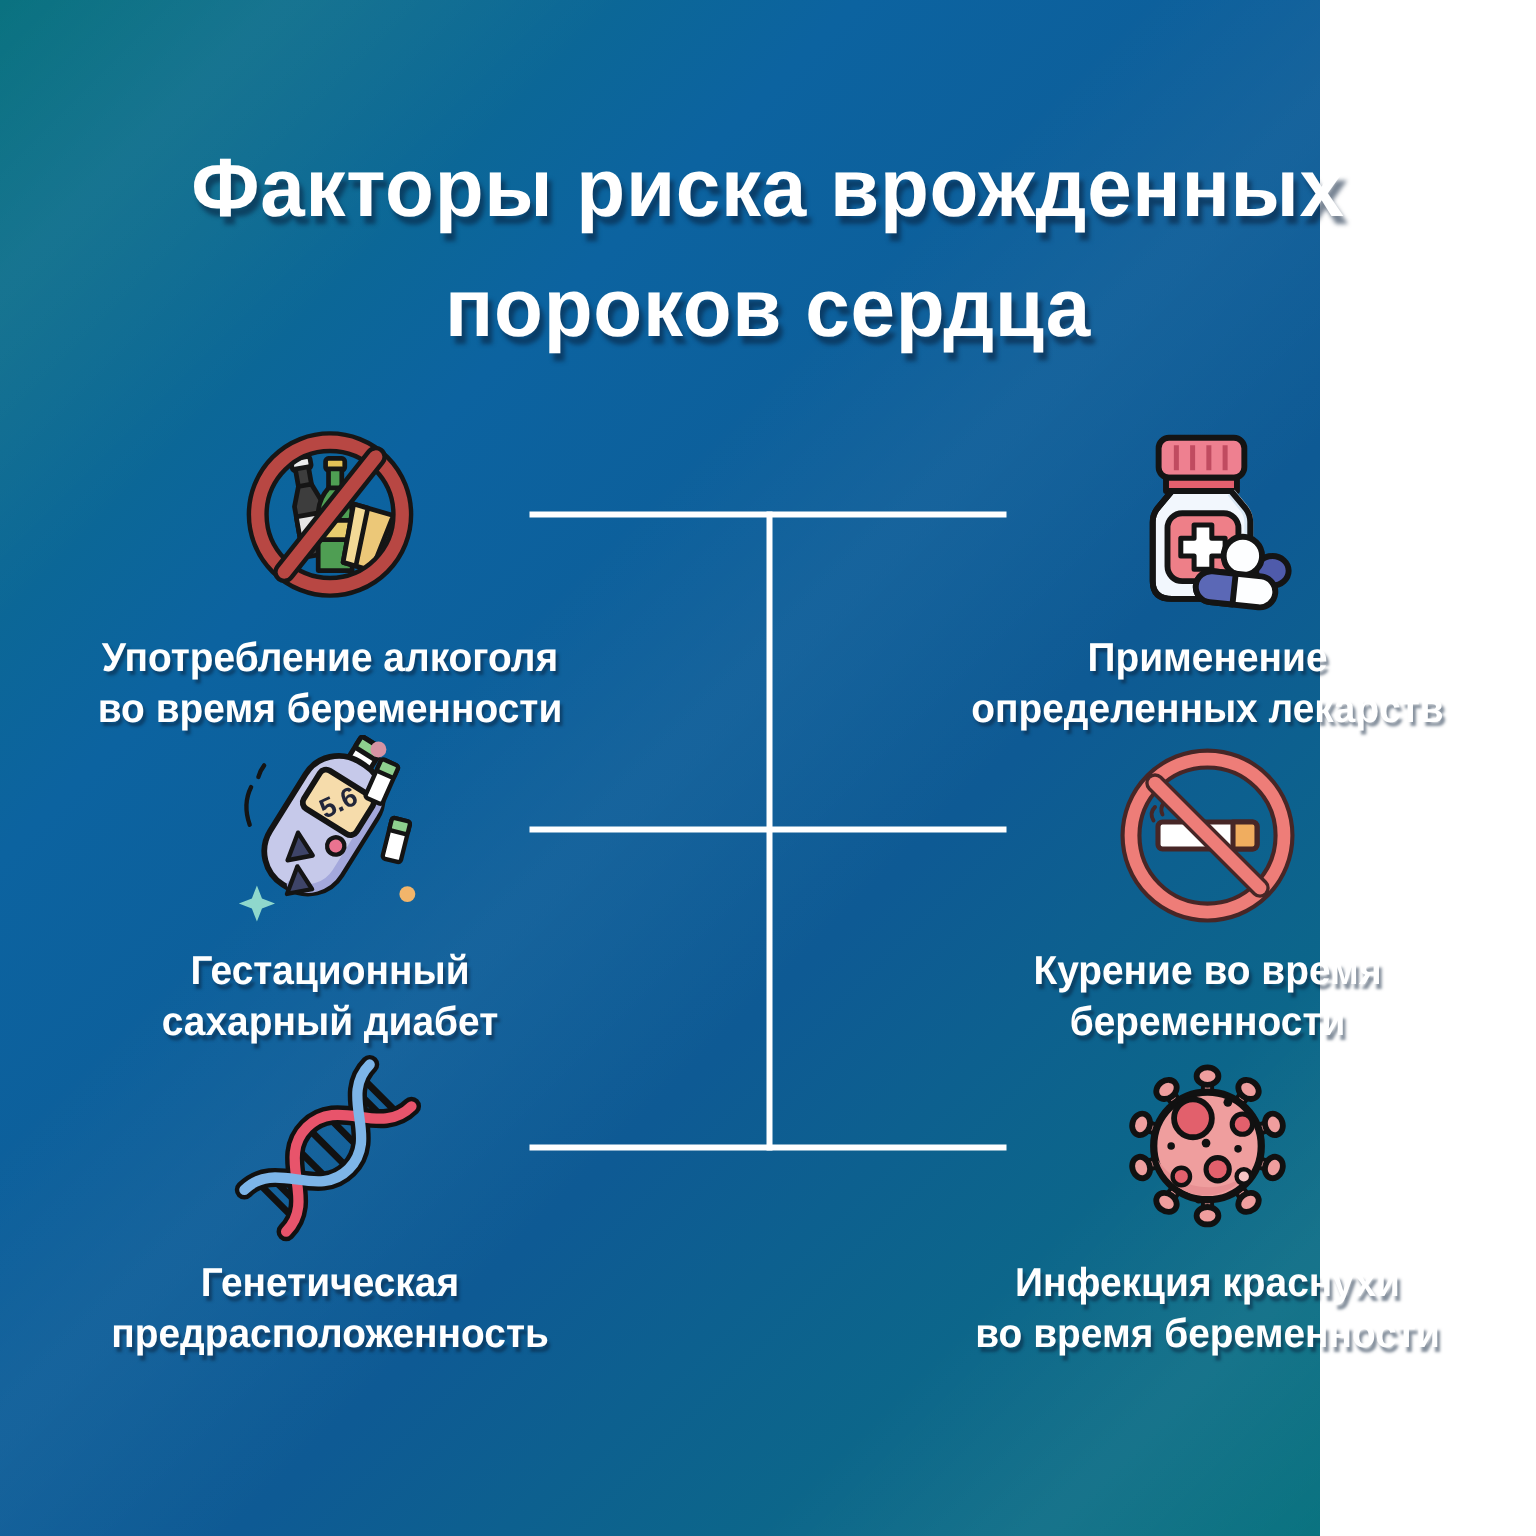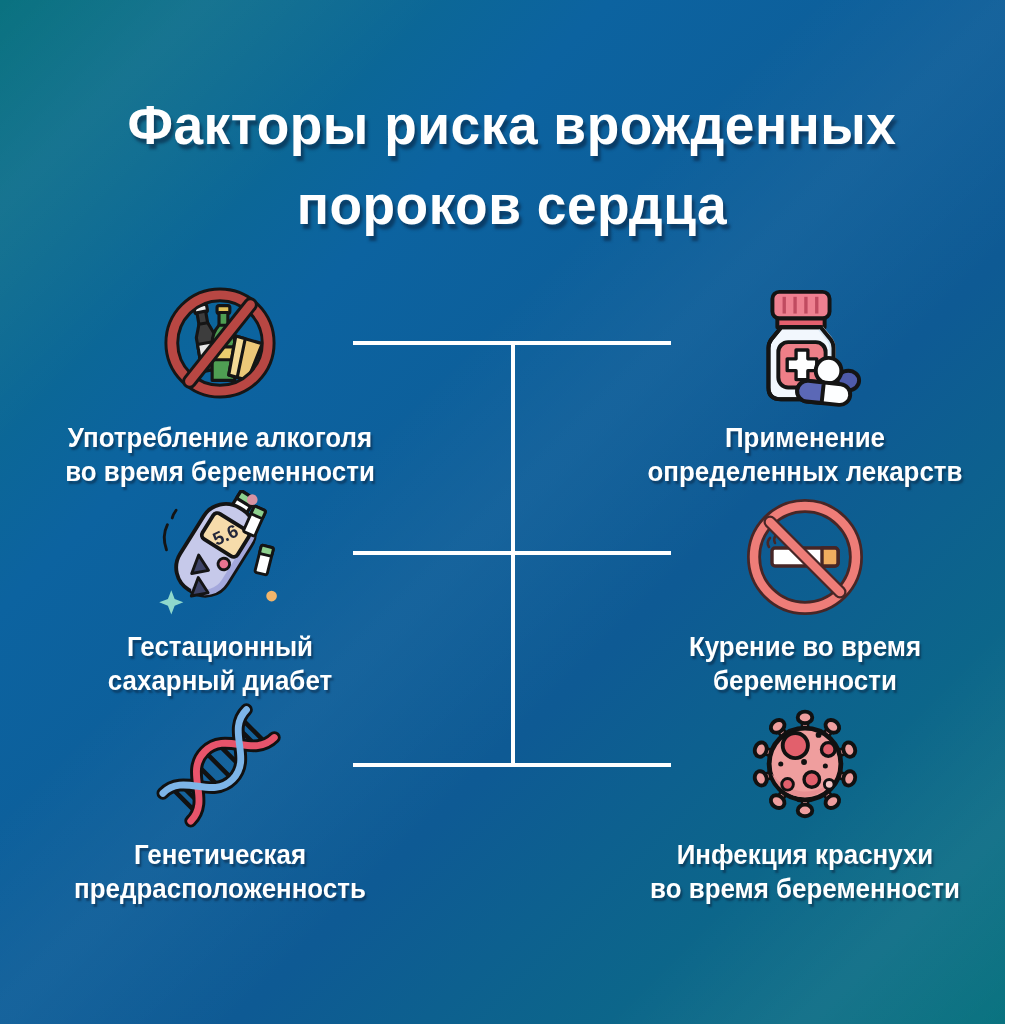--- a/index.html
+++ b/index.html
@@ -1,18 +1,18 @@
 <!DOCTYPE html>
 <html><head>
 <meta charset="utf-8">
 <style>
   html,body { margin:0; padding:0; }
   body { width:1024px; height:1024px; overflow:hidden;
          font-family:"Liberation Sans","DejaVu Sans",sans-serif; }
-  .canvas { position:relative; width:1005px; height:1024px;
+  .canvas { position:relative; width:880px; height:1024px;
             background:linear-gradient(135deg,#0a7280 0%,#0c63a0 30%,#0e5a94 62%,#0a7380 100%); }
   .streaks { position:absolute; inset:0; pointer-events:none;
              background:linear-gradient(135deg, rgba(255,255,255,0) 0%, rgba(255,255,255,.05) 10%,
                rgba(255,255,255,0) 22%, rgba(255,255,255,0) 40%, rgba(255,255,255,.04) 50%,
                rgba(255,255,255,0) 62%, rgba(255,255,255,0) 80%, rgba(255,255,255,.05) 90%,
                rgba(255,255,255,0) 100%); }
   .title { position:absolute; top:85px; left:0; width:1024px; text-align:center;
            color:#ffffff; font-weight:bold; font-size:55px; line-height:80px;
            letter-spacing:0.5px; transform:scaleX(.97);
            text-shadow:3px 5px 3px rgba(9,31,58,.55); }

